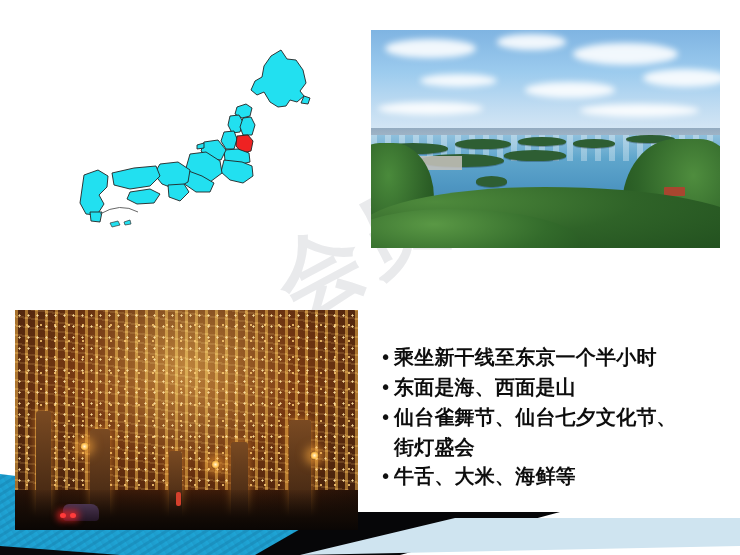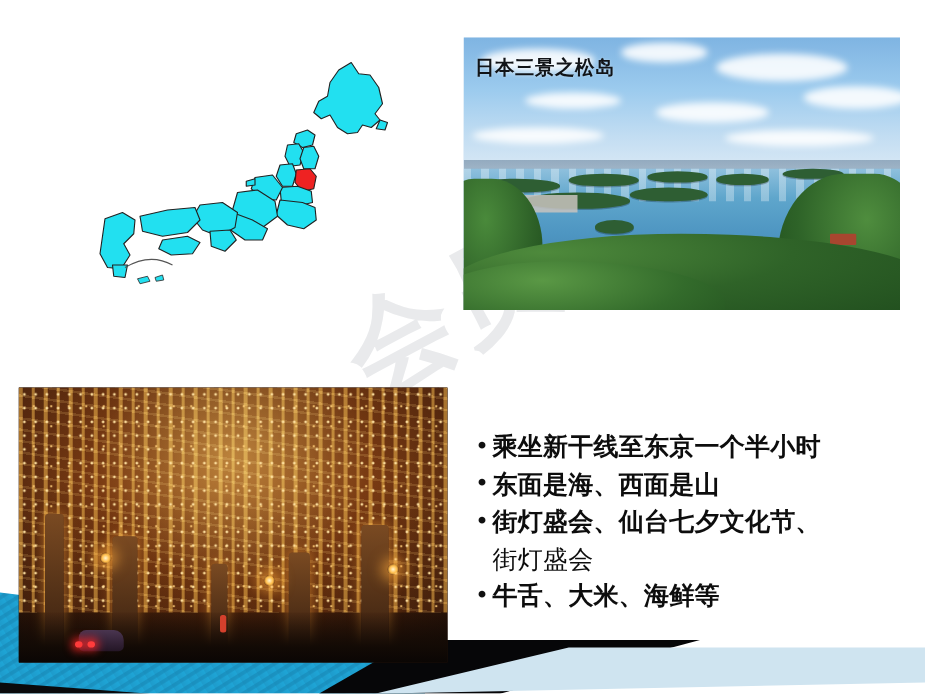--- a/index.html
+++ b/index.html
@@ -232,21 +232,21 @@
     font-size:20px;
     line-height:29px;
     font-weight:700;
     letter-spacing:.2px;
     font-family:"DejaVu Sans","Liberation Sans",sans-serif;
   }
   .bullet-cont {
     padding-left:16px;
     font-size:20px;
     line-height:29px;
-    font-weight:400;
+    font-weight:700;
     letter-spacing:.2px;
   }
 
   
   .ribbon { position:absolute; left:0; bottom:0; width:740px; height:95px; z-index:3; }
   .ribbon svg { display:block; width:100%; height:100%; }
 </style>
 </head>
 <body>
 
@@ -316,21 +316,20 @@
     <div class="islet" style="left:38%; top:55%; width:18%; height:5%;"></div>
     <div class="islet" style="left:30%; top:67%; width:9%;  height:5%;"></div>
 
     <div class="ms-town"></div>
     <div class="ms-left-tree"></div>
     <div class="ms-right-tree"></div>
     <div class="ms-roof"></div>
     <div class="ms-fore"></div>
     <div class="ms-fore2"></div>
 
-    <div class="ms-caption">日本三景之松岛</div>
   </div>
 
   <div class="photo-starlight">
     <div class="sl-base"></div>
     <div class="sl-trees"></div>
     <div class="sl-sparkle"></div>
 
     <div class="sl-trunk" style="left:6%;  width:15px; height:48%;"></div>
     <div class="sl-trunk" style="left:22%; width:20px; height:40%;"></div>
     <div class="sl-trunk" style="left:45%; width:13px; height:30%;"></div>
@@ -353,21 +352,21 @@
       <span class="bullet-text">乘坐新干线至东京一个半小时</span>
     </div>
 
     <div class="bullet-row">
       <span class="bullet-dot">•</span>
       <span class="bullet-text">东面是海、西面是山</span>
     </div>
 
     <div class="bullet-row">
       <span class="bullet-dot">•</span>
-      <span class="bullet-text">街灯盛会、仙台七夕文化节、</span>
+      <span class="bullet-text">仙台雀舞节、仙台七夕文化节、</span>
     </div>
     <div class="bullet-cont">街灯盛会</div>
 
     <div class="bullet-row">
       <span class="bullet-dot">•</span>
       <span class="bullet-text">牛舌、大米、海鲜等</span>
     </div>
 
   </div>
 

